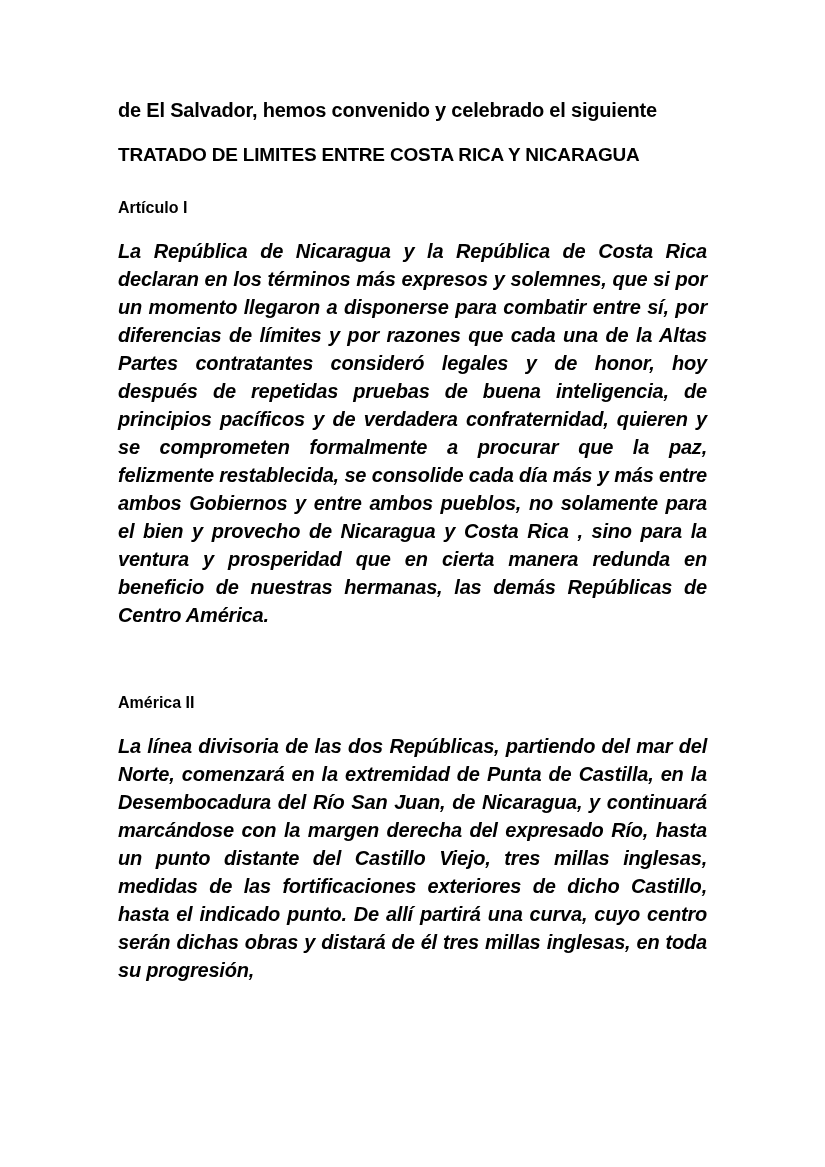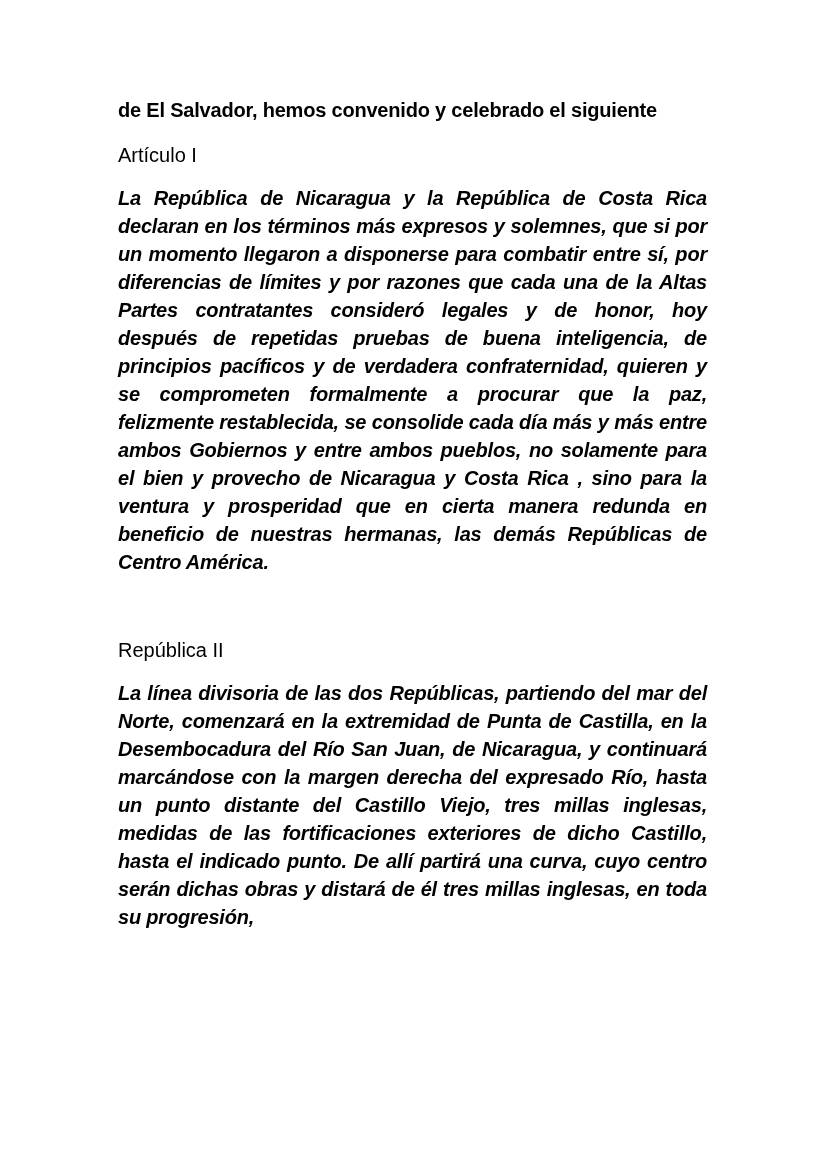--- a/index.html
+++ b/index.html
@@ -29,42 +29,43 @@
   }
   .treaty-title {
     font-size: 19px;
     line-height: 28px;
     letter-spacing: -0.2px;
     white-space: nowrap;
     margin: 9px 0 25px 0;
     font-weight: 700;
   }
   .article-heading {
-    font-size: 20px;
+    font-size: 16px;
     line-height: 28px;
     margin: 0 0 15px 0;
-    font-weight: 400;
+    font-weight: 700;
   }
   .article-heading.spaced {
     margin-top: 60px;
   }
   .article-body {
     margin-bottom: 17px;
     font-style: italic;
   }
 </style>
 </head>
 <body>
 
 <div class="page">
 
   <p class="para">de El Salvador, hemos convenido y celebrado el siguiente</p>
 
+  <div class="treaty-title">TRATADO DE LIMITES ENTRE COSTA RICA Y NICARAGUA</div>
 
   <div class="article-heading">Artículo I</div>
 
   <p class="para article-body">La República de Nicaragua y la República de Costa Rica declaran en los términos más expresos y solemnes, que si por un momento llegaron a disponerse para combatir entre sí, por diferencias de límites y por razones que cada una de la Altas Partes contratantes consideró legales y de honor, hoy después de repetidas pruebas de buena inteligencia, de principios pacíficos y de verdadera confraternidad, quieren y se comprometen formalmente a procurar que la paz, felizmente restablecida, se consolide cada día más y más entre ambos Gobiernos y entre ambos pueblos, no solamente para el bien y provecho de Nicaragua y Costa Rica , sino para la ventura y prosperidad que en cierta manera redunda en beneficio de nuestras hermanas, las demás Repúblicas de Centro América.</p>
 
-  <div class="article-heading spaced">República II</div>
+  <div class="article-heading spaced">América II</div>
 
   <p class="para article-body">La línea divisoria de las dos Repúblicas, partiendo del mar del Norte, comenzará en la extremidad de Punta de Castilla, en la Desembocadura del Río San Juan, de Nicaragua, y continuará marcándose con la margen derecha del expresado Río, hasta un punto distante del Castillo Viejo, tres millas inglesas, medidas de las fortificaciones exteriores de dicho Castillo, hasta el indicado punto. De allí partirá una curva, cuyo centro serán dichas obras y distará de él tres millas inglesas, en toda su progresión,</p>
 
 </div>
 
 </body></html>

